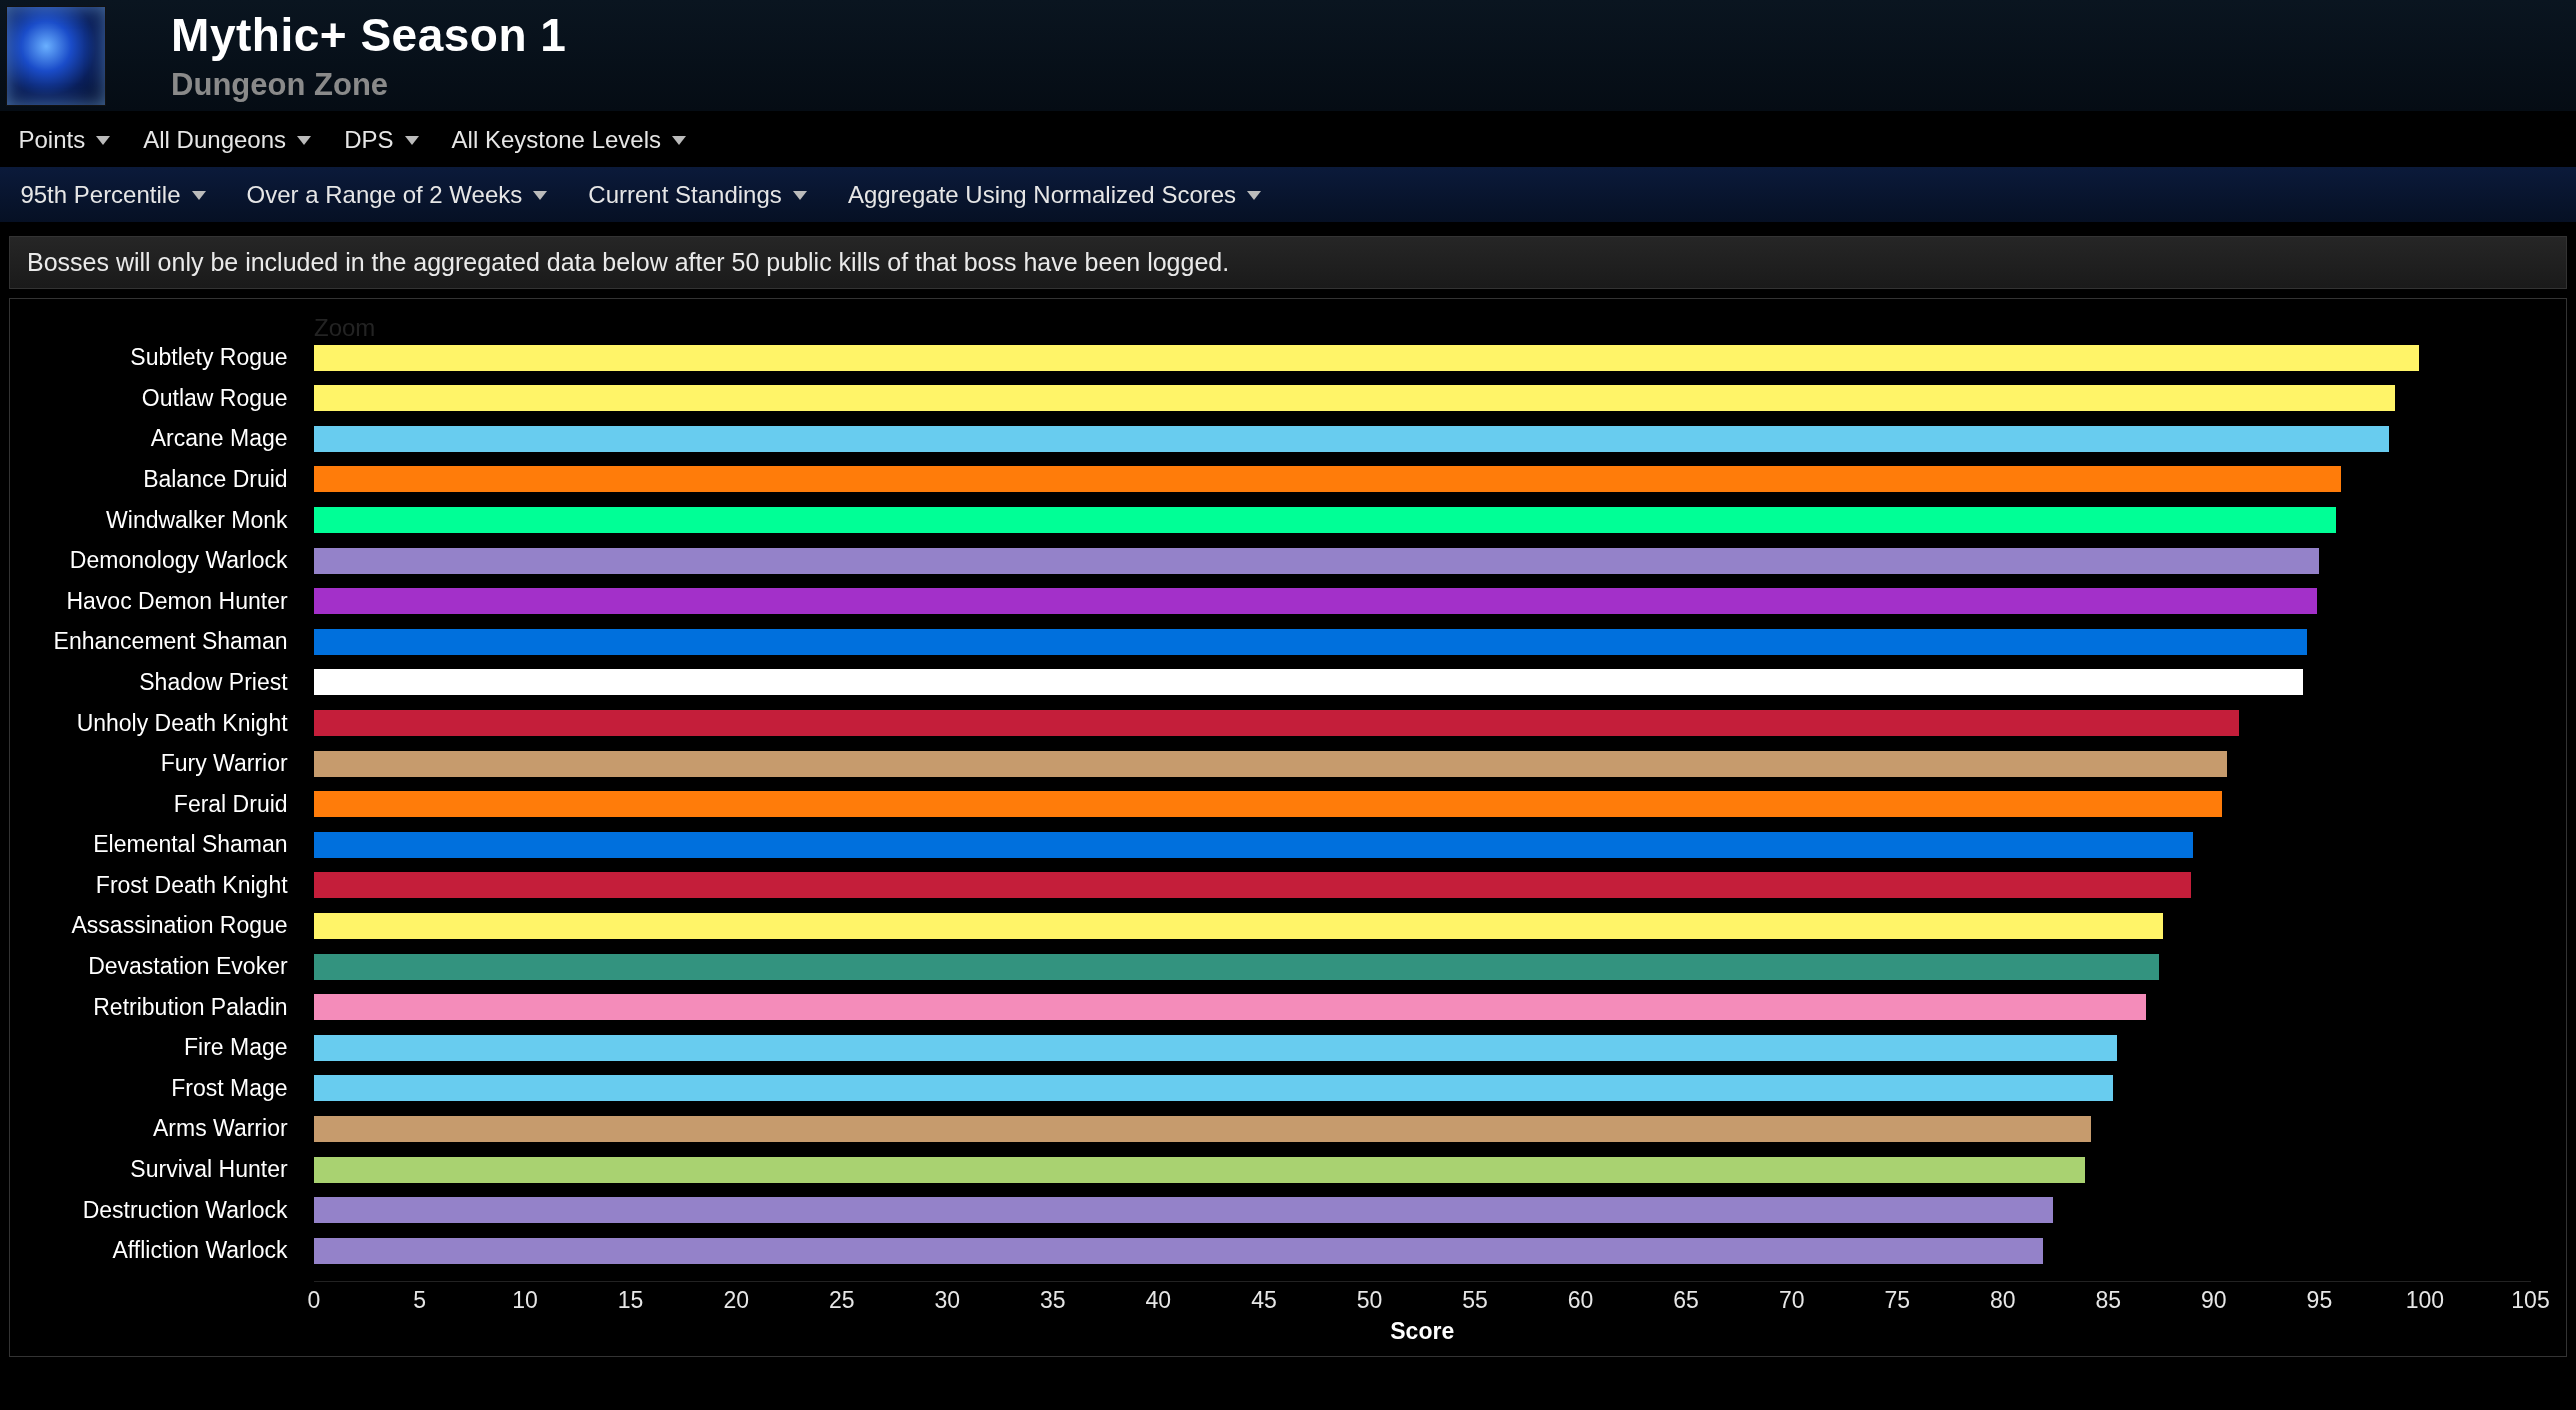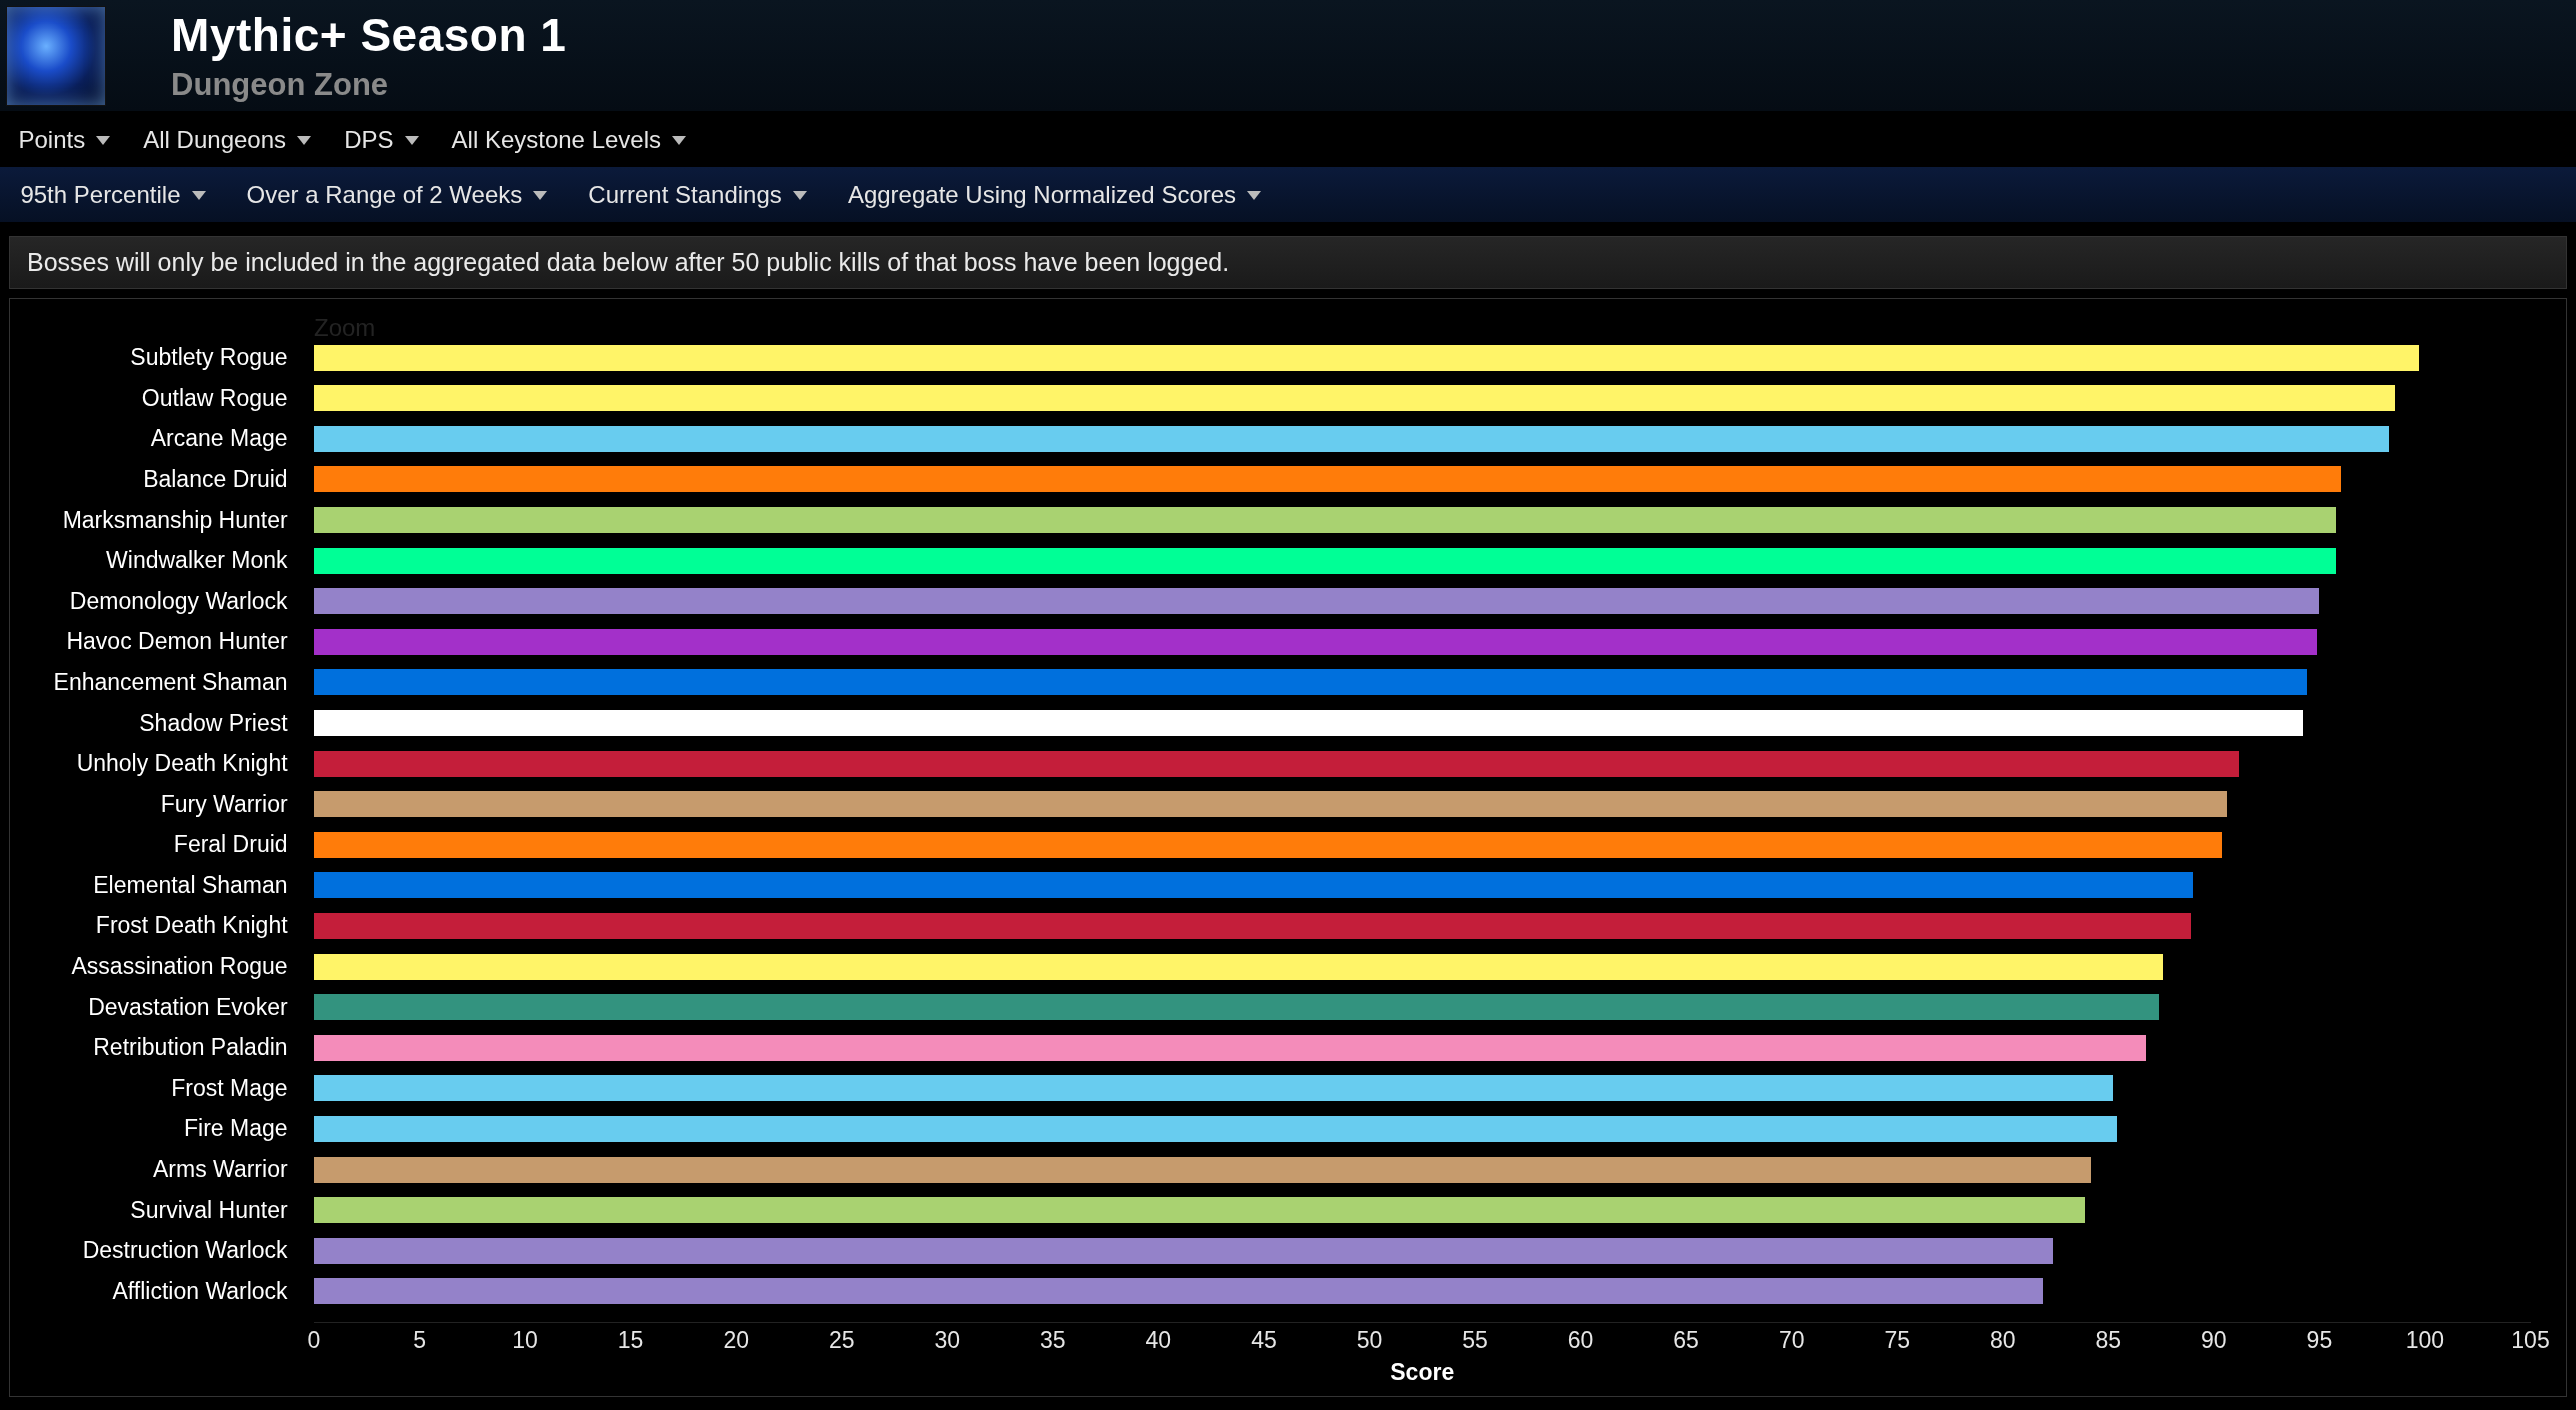--- a/index.html
+++ b/index.html
@@ -260,26 +260,20 @@
               <div class="row-bar" style="width: 93.619%; background: rgb(104, 204, 239);"></div>
             </div>
           </div>
           <div class="row">
             <div class="row-label">Balance Druid</div>
             <div class="row-bar-area">
               <div class="row-bar" style="width: 91.4286%; background: rgb(255, 124, 10);"></div>
             </div>
           </div>
           <div class="row">
-            <div class="row-label">Marksmanship Hunter</div>
-            <div class="row-bar-area">
-              <div class="row-bar" style="width: 91.2381%; background: rgb(169, 210, 113);"></div>
-            </div>
-          </div>
-          <div class="row">
             <div class="row-label">Windwalker Monk</div>
             <div class="row-bar-area">
               <div class="row-bar" style="width: 91.2381%; background: rgb(0, 255, 150);"></div>
             </div>
           </div>
           <div class="row">
             <div class="row-label">Demonology Warlock</div>
             <div class="row-bar-area">
               <div class="row-bar" style="width: 90.4762%; background: rgb(148, 130, 201);"></div>
             </div>
@@ -344,29 +338,29 @@
               <div class="row-bar" style="width: 83.2381%; background: rgb(51, 147, 127);"></div>
             </div>
           </div>
           <div class="row">
             <div class="row-label">Retribution Paladin</div>
             <div class="row-bar-area">
               <div class="row-bar" style="width: 82.6667%; background: rgb(244, 140, 186);"></div>
             </div>
           </div>
           <div class="row">
+            <div class="row-label">Fire Mage</div>
+            <div class="row-bar-area">
+              <div class="row-bar" style="width: 81.3333%; background: rgb(104, 204, 239);"></div>
+            </div>
+          </div>
+          <div class="row">
             <div class="row-label">Frost Mage</div>
             <div class="row-bar-area">
               <div class="row-bar" style="width: 81.1429%; background: rgb(104, 204, 239);"></div>
-            </div>
-          </div>
-          <div class="row">
-            <div class="row-label">Fire Mage</div>
-            <div class="row-bar-area">
-              <div class="row-bar" style="width: 81.3333%; background: rgb(104, 204, 239);"></div>
             </div>
           </div>
           <div class="row">
             <div class="row-label">Arms Warrior</div>
             <div class="row-bar-area">
               <div class="row-bar" style="width: 80.1905%; background: rgb(198, 155, 109);"></div>
             </div>
           </div>
           <div class="row">
             <div class="row-label">Survival Hunter</div>

